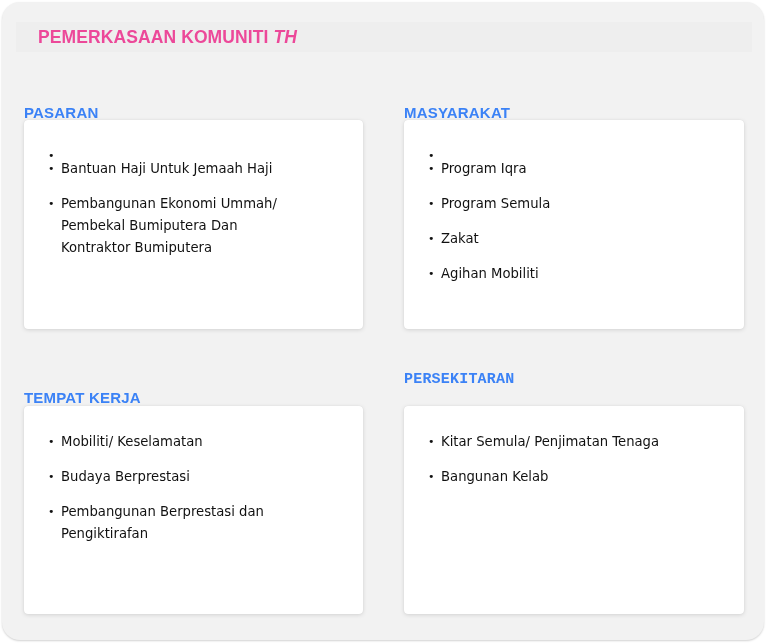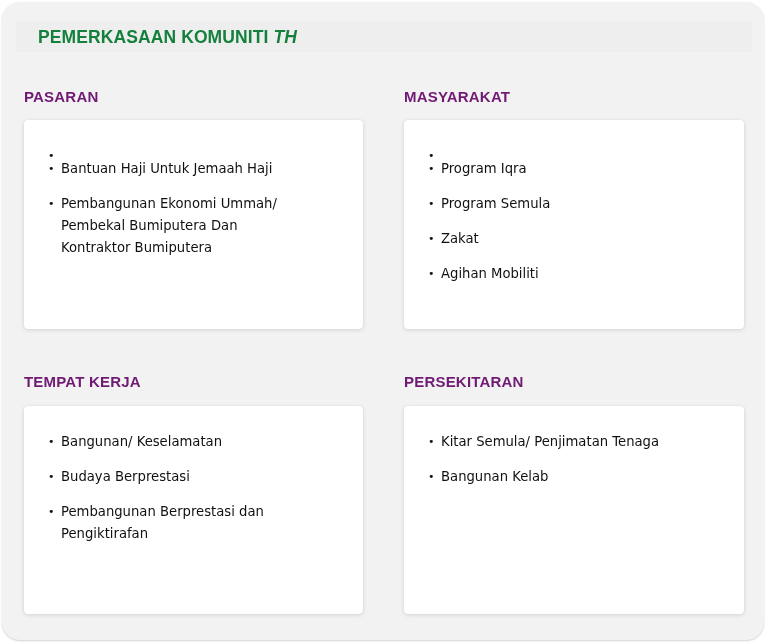--- a/index.html
+++ b/index.html
@@ -34,34 +34,35 @@
       background: #eeeeee;
     }
     .title {
       position: absolute;
       left: 38px;
       top: 27px;
       font-family: "Liberation Sans", sans-serif;
       font-weight: 700;
       font-size: 17.5px;
       letter-spacing: 0.1px;
-      color: #15803d;
+      color: #ec4899;
       white-space: nowrap;
     }
     .title em {
       font-style: italic;
     }
     .heading {
       position: absolute;
       font-family: "Liberation Sans", sans-serif;
       font-weight: 700;
       font-size: 15px;
-      color: #701a75;
+      color: #3b82f6;
       letter-spacing: 0.2px;
       white-space: nowrap;
+      margin-top: 16px;
     }
     .card {
       position: absolute;
       width: 339px;
       height: 209px;
       background: #ffffff;
       border-radius: 4px;
       box-shadow: 0 1px 4px rgba(0,0,0,0.13), 0 0 1px rgba(0,0,0,0.10);
     }
     .card ul {
@@ -113,25 +114,25 @@
     <li><span class="bullet">•</span><span>Program Iqra</span></li>
     <li><span class="bullet">•</span><span>Program Semula</span></li>
     <li><span class="bullet">•</span><span>Zakat</span></li>
     <li><span class="bullet">•</span><span>Agihan Mobiliti</span></li>
   </ul>
 </div>
 
 <div class="heading" style="left:24px; top:373px;">TEMPAT KERJA</div>
 <div class="card" style="left:24px; top:406px; height:208px;">
   <ul>
-    <li><span class="bullet">•</span><span>Bangunan/ Keselamatan</span></li>
+    <li><span class="bullet">•</span><span>Mobiliti/ Keselamatan</span></li>
     <li><span class="bullet">•</span><span>Budaya Berprestasi</span></li>
     <li style="width:250px;"><span class="bullet">•</span><span>Pembangunan Berprestasi dan Pengiktirafan</span></li>
   </ul>
 </div>
 
-<div class="heading" style="left:404px; top:373px;">PERSEKITARAN</div>
+<div class="heading" style="left:404px; top:355px;font-family:Liberation Mono, monospace;">PERSEKITARAN</div>
 <div class="card" style="left:404px; top:406px; width:340px; height:208px;">
   <ul>
     <li><span class="bullet">•</span><span>Kitar Semula/ Penjimatan Tenaga</span></li>
     <li><span class="bullet">•</span><span>Bangunan Kelab</span></li>
   </ul>
 </div>
 
 </body></html>

